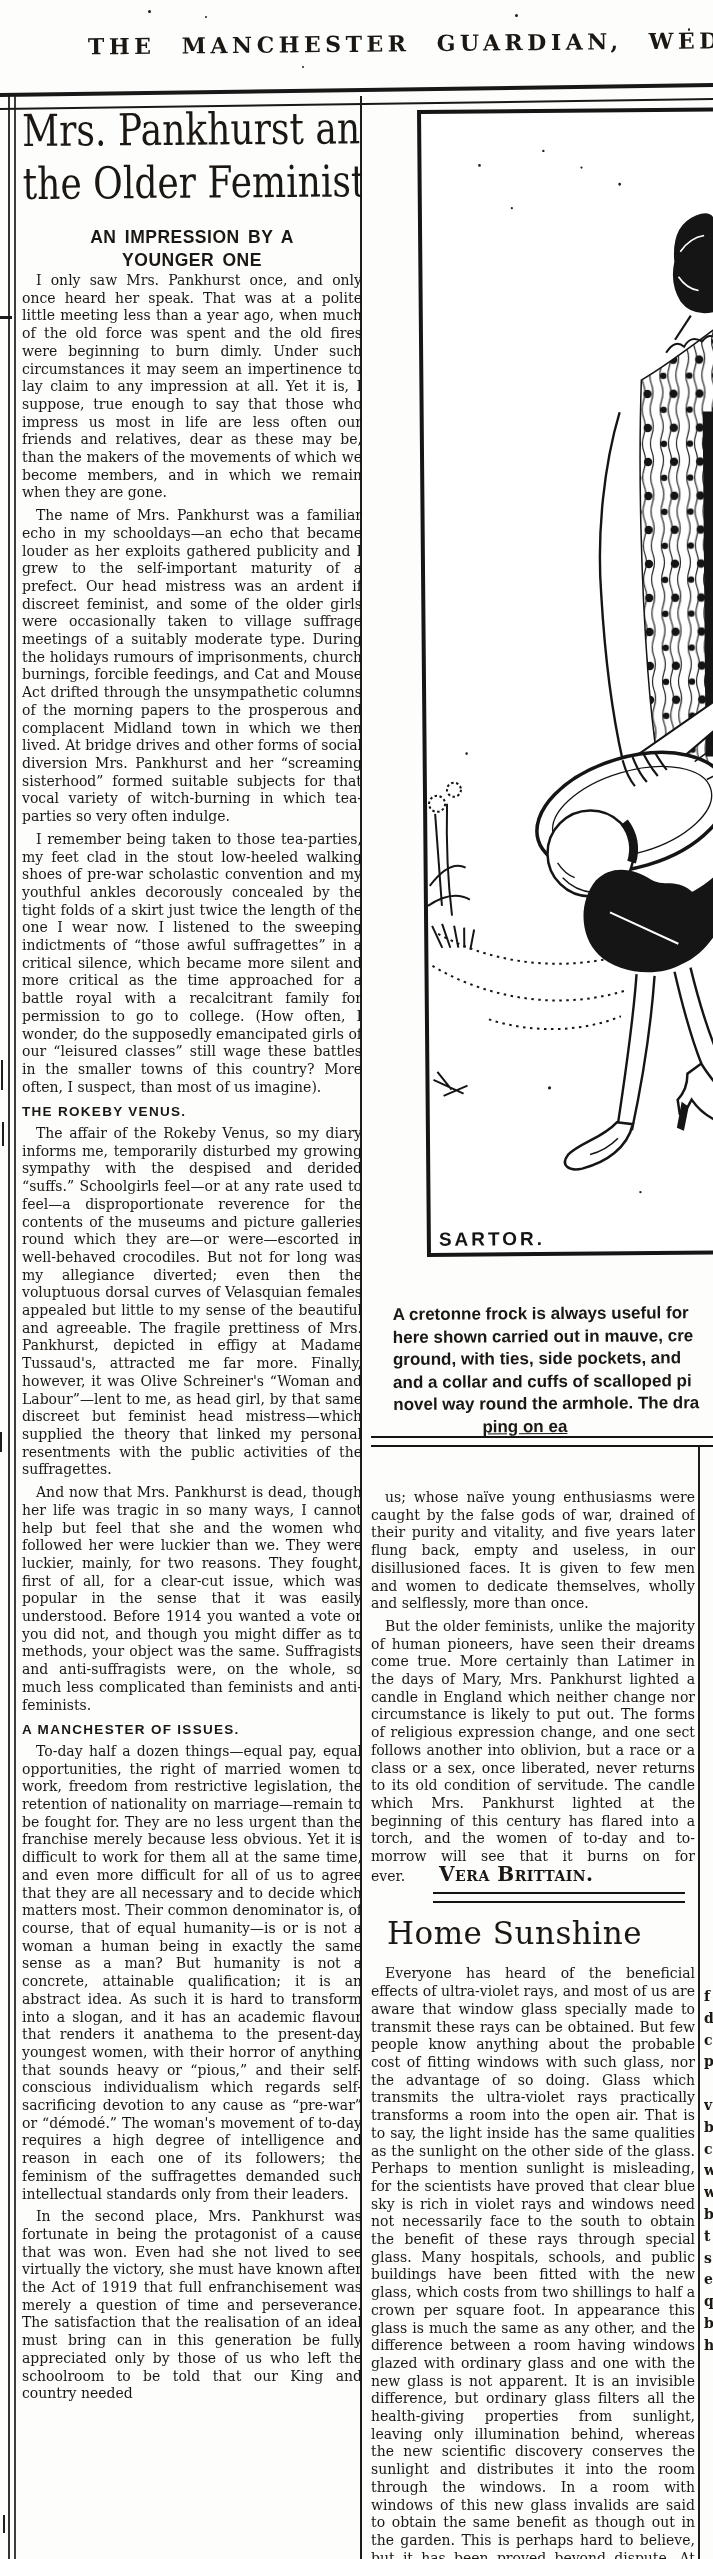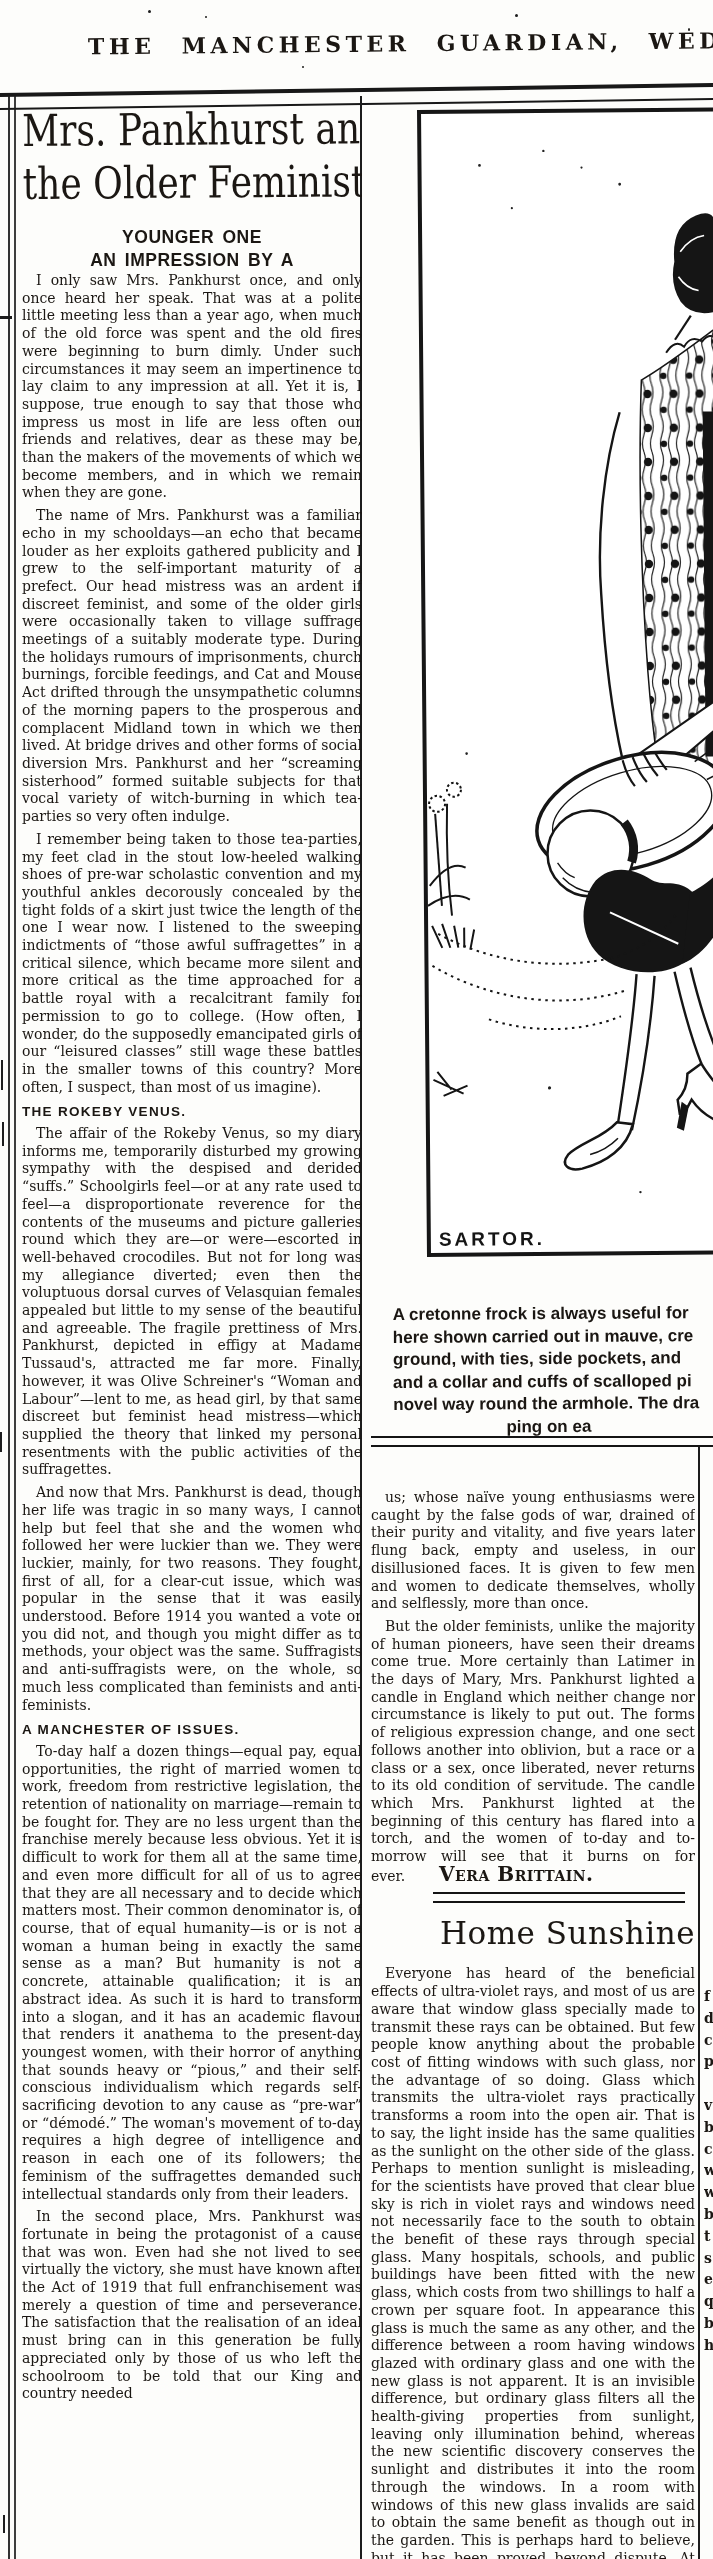--- a/index.html
+++ b/index.html
@@ -32,31 +32,31 @@
     font-weight:bold;font-size:13.5px;letter-spacing:1.3px;}
   
   .figure{position:absolute;left:417px;top:110px;width:302px;height:1147px;
     border:4px solid #161616;background:#fff;transform:rotate(-0.5deg);
     transform-origin:left top;box-sizing:border-box;overflow:hidden;}
   
   .caption{position:absolute;left:393px;top:1303px;width:320px;height:134px;overflow:hidden;
     font-family:"Liberation Sans",sans-serif;font-weight:bold;font-size:17px;line-height:22.5px;
     transform:rotate(-0.35deg);}
   .caption div{white-space:nowrap;}
-  .caption .cap-indent{margin-left:113px;}
+  .caption .cap-indent{margin-left:89px;text-decoration:underline;}
   
   .rule-double{height:7px;border-top:2.5px solid #141414;border-bottom:2px solid #141414;}
   .c2top{position:absolute;left:371px;top:1436px;width:342px;}
   .col2{position:absolute;left:371px;top:1489px;width:324px;height:1108px;overflow:hidden;
     font-size:14px;line-height:17.7px;text-align:justify;}
   .col2 p{margin:0 0 5px 0;text-indent:14px;}
   .byline{font-variant:small-caps;letter-spacing:.5px;padding-left:34px;font-size:20px;font-weight:bold;}
   .byline-rule{width:252px;margin:7px 0 3px 62px;}
   .hs-head{font-family:"DejaVu Serif",serif;font-size:31px;line-height:40px;margin:10px 0 12px 16px;
-    letter-spacing:.5px;text-align:right;text-indent:0;}
+    letter-spacing:.5px;text-align:left;text-indent:0;}
   
   .sliver{position:absolute;left:704px;top:1986px;width:9px;height:573px;overflow:hidden;
     font-size:14px;line-height:21.8px;white-space:pre-line;font-weight:bold;}
   
   .speck{position:absolute;background:#1d1d1d;border-radius:50%;}
   .dash{position:absolute;background:#1d1d1d;}
   svg text{font-family:"Liberation Sans",sans-serif;}
 </style>
 </head>
 <body>
@@ -82,22 +82,22 @@
   <div class="vrule lrule2"></div>
   <div class="vrule c12rule"></div>
   <div class="vrule c23rule"></div>
 
   <div class="col1">
     <div class="headline">
       <div class="hl">Mrs. Pankhurst and</div>
       <div class="hl">the Older Feminists</div>
     </div>
     <div class="subhead">
+      <div>AN IMPRESSION BY A</div>
       <div>YOUNGER ONE</div>
-      <div>AN IMPRESSION BY A</div>
     </div>
     <div class="bodytext">
       <p>I only saw Mrs. Pankhurst once, and only once heard her speak. That was at a polite little meeting less than a year ago, when much of the old force was spent and the old fires were beginning to burn dimly. Under such circumstances it may seem an impertinence to lay claim to any impression at all. Yet it is, I suppose, true enough to say that those who impress us most in life are less often our friends and relatives, dear as these may be, than the makers of the movements of which we become members, and in which we remain when they are gone.</p>
       <p>The name of Mrs. Pankhurst was a familiar echo in my schooldays—an echo that became louder as her exploits gathered publicity and I grew to the self-important maturity of a prefect. Our head mistress was an ardent if discreet feminist, and some of the older girls were occasionally taken to village suffrage meetings of a suitably moderate type. During the holidays rumours of imprisonments, church burnings, forcible feedings, and Cat and Mouse Act drifted through the unsympathetic columns of the morning papers to the prosperous and complacent Midland town in which we then lived. At bridge drives and other forms of social diversion Mrs. Pankhurst and her “screaming sisterhood” formed suitable subjects for that vocal variety of witch-burning in which tea-parties so very often indulge.</p>
       <p>I remember being taken to those tea-parties, my feet clad in the stout low-heeled walking shoes of pre-war scholastic convention and my youthful ankles decorously concealed by the tight folds of a skirt just twice the length of the one I wear now. I listened to the sweeping indictments of “those awful suffragettes” in a critical silence, which became more silent and more critical as the time approached for a battle royal with a recalcitrant family for permission to go to college. (How often, I wonder, do the supposedly emancipated girls of our “leisured classes” still wage these battles in the smaller towns of this country? More often, I suspect, than most of us imagine).</p>
       <div class="xhead">THE ROKEBY VENUS.</div>
       <p>The affair of the Rokeby Venus, so my diary informs me, temporarily disturbed my growing sympathy with the despised and derided “suffs.” Schoolgirls feel—or at any rate used to feel—a disproportionate reverence for the contents of the museums and picture galleries round which they are—or were—escorted in well-behaved crocodiles. But not for long was my allegiance diverted; even then the voluptuous dorsal curves of Velasquian females appealed but little to my sense of the beautiful and agreeable. The fragile prettiness of Mrs. Pankhurst, depicted in effigy at Madame Tussaud's, attracted me far more. Finally, however, it was Olive Schreiner's “Woman and Labour”—lent to me, as head girl, by that same discreet but feminist head mistress—which supplied the theory that linked my personal resentments with the public activities of the suffragettes.</p>
       <p>And now that Mrs. Pankhurst is dead, though her life was tragic in so many ways, I cannot help but feel that she and the women who followed her were luckier than we. They were luckier, mainly, for two reasons. They fought, first of all, for a clear-cut issue, which was popular in the sense that it was easily understood. Before 1914 you wanted a vote or you did not, and though you might differ as to methods, your object was the same. Suffragists and anti-suffragists were, on the whole, so much less complicated than feminists and anti-feminists.</p>
       <div class="xhead">A MANCHESTER OF ISSUES.</div>
       <p>To-day half a dozen things—equal pay, equal opportunities, the right of married women to work, freedom from restrictive legislation, the retention of nationality on marriage—remain to be fought for. They are no less urgent than the franchise merely because less obvious. Yet it is difficult to work for them all at the same time, and even more difficult for all of us to agree that they are all necessary and to decide which matters most. Their common denominator is, of course, that of equal humanity—is or is not a woman a human being in exactly the same sense as a man? But humanity is not a concrete, attainable qualification; it is an abstract idea. As such it is hard to transform into a slogan, and it has an academic flavour that renders it anathema to the present-day youngest women, with their horror of anything that sounds heavy or “pious,” and their self-conscious individualism which regards self-sacrificing devotion to any cause as “pre-war” or “démodé.” The woman's movement of to-day requires a high degree of intelligence and reason in each one of its followers; the feminism of the suffragettes demanded such intellectual standards only from their leaders.</p>

